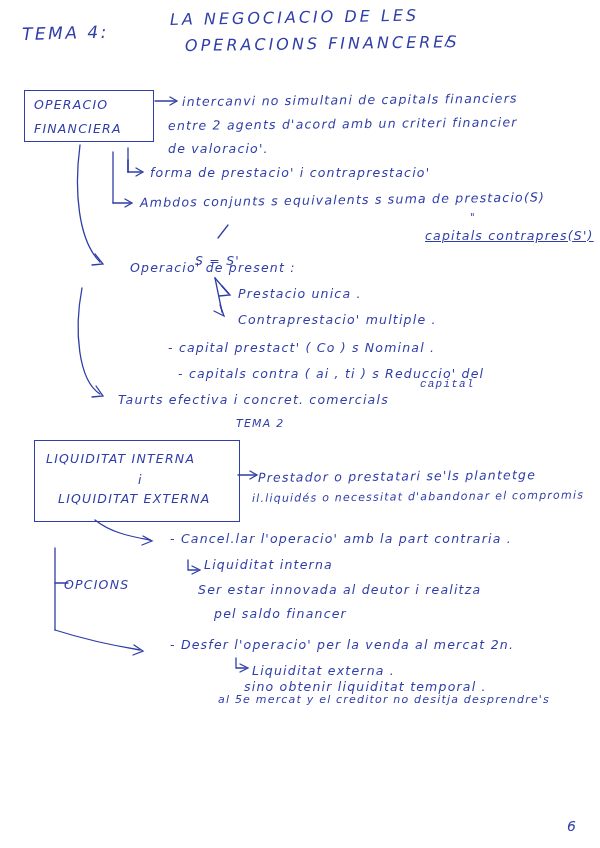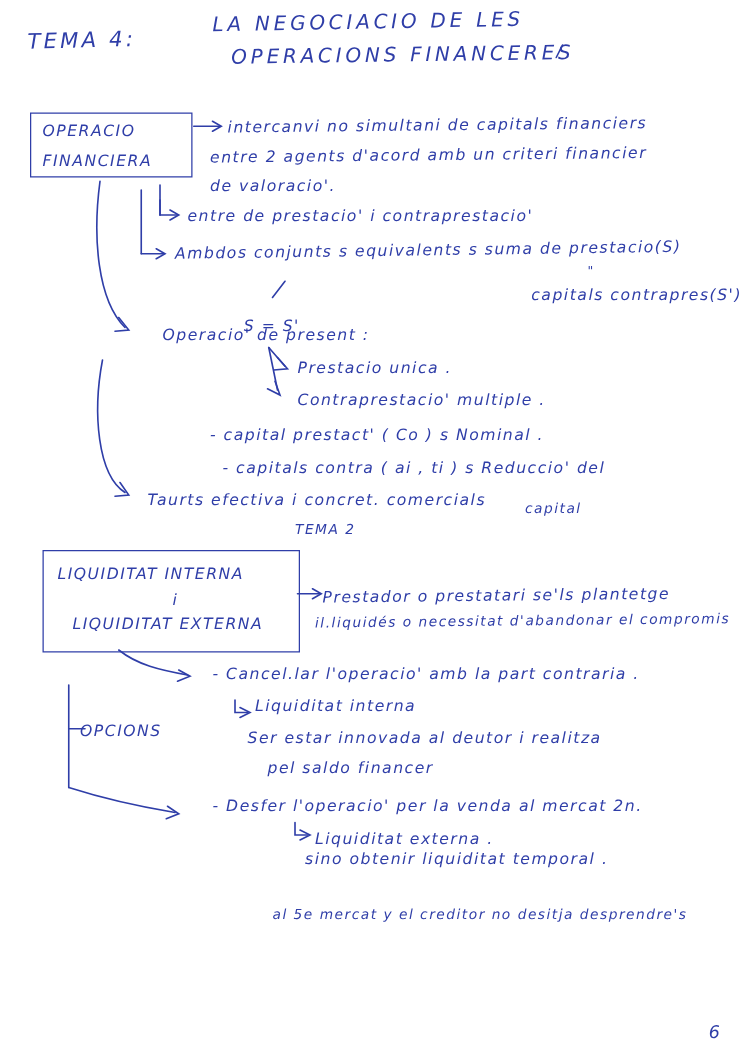--- a/index.html
+++ b/index.html
@@ -109,33 +109,33 @@
 <div class="hw title" style="left:185px; top:36px; transform: rotate(-0.8deg);">OPERACIONS   FINANCERES</div>
 
 <div class="box" style="left:24px; top:90px; width:130px; height:52px;"></div>
 <div class="hw med" style="left:34px; top:97px;">OPERACIO</div>
 <div class="hw med" style="left:34px; top:121px;">FINANCIERA</div>
 
 <div class="hw med" style="left:182px; top:94px; transform: rotate(-0.6deg);">intercanvi  no  simultani  de capitals financiers</div>
 <div class="hw med" style="left:168px; top:118px; transform: rotate(-0.6deg);">entre  2 agents   d'acord  amb un criteri financier</div>
 <div class="hw med" style="left:168px; top:141px;">de valoracio'.</div>
 
-<div class="hw med" style="left:150px; top:165px;">entre  de  prestacio'  i contraprestacio'</div>
+<div class="hw med" style="left:150px; top:165px;">forma  de  prestacio'  i contraprestacio'</div>
 <div class="hw med" style="left:140px; top:195px; transform: rotate(-0.8deg);">Ambdos conjunts  s  equivalents  s  suma de prestacio(S)</div>
 <div class="hw tiny" style="left:470px; top:212px;">"</div>
-<div class="hw med" style="left:425px; top:228px;">capitals contrapres(S')</div>
+<div class="hw med" style="left:425px; top:228px;text-decoration:underline;">capitals contrapres(S')</div>
 <div class="hw med" style="left:195px; top:232px;margin-top:21px;">S = S'</div>
 
 <div class="hw med" style="left:130px; top:260px;">Operacio'  de  present :</div>
 <div class="hw med" style="left:238px; top:286px;text-align:center;">Prestacio  unica .</div>
 <div class="hw med" style="left:238px; top:312px;">Contraprestacio'  multiple .</div>
 
 <div class="hw med" style="left:168px; top:340px;">- capital   prestact'  ( Co )  s Nominal .</div>
 <div class="hw med" style="left:178px; top:366px;">- capitals   contra  ( ai , ti )  s Reduccio' del</div>
-<div class="hw small" style="left:420px; top:400px;">capital</div>
+<div class="hw small" style="left:420px; top:378px;font-family:Liberation Mono, monospace;">capital</div>
 
 <div class="hw med" style="left:118px; top:392px;">Taurts  efectiva   i  concret.  comercials</div>
 <div class="hw small" style="left:215px; top:417px;margin-left:21px;">TEMA  2</div>
 
 <div class="box" style="left:34px; top:440px; width:206px; height:82px;"></div>
 <div class="hw med" style="left:46px; top:451px;">LIQUIDITAT   INTERNA</div>
 <div class="hw med" style="left:138px; top:472px;">i</div>
 <div class="hw med" style="left:58px; top:491px;">LIQUIDITAT  EXTERNA</div>
 
 <div class="hw med" style="left:258px; top:470px; transform: rotate(-0.6deg);">Prestador o prestatari  se'ls plantetge</div>
@@ -143,16 +143,16 @@
 
 <div class="hw med" style="left:64px; top:577px;">OPCIONS</div>
 
 <div class="hw med" style="left:170px; top:531px;">- Cancel.lar   l'operacio' amb la part contraria .</div>
 <div class="hw med" style="left:204px; top:557px;">Liquiditat  interna</div>
 <div class="hw med" style="left:198px; top:582px;">Ser estar innovada al deutor i realitza</div>
 <div class="hw med" style="left:214px; top:606px;">pel saldo financer</div>
 
 <div class="hw med" style="left:170px; top:637px;">- Desfer  l'operacio' per la venda al mercat 2n.</div>
 <div class="hw med" style="left:252px; top:663px;">Liquiditat  externa .</div>
-<div class="hw small" style="left:218px; top:693px;margin-top:32px;">al 5e mercat y el creditor no desitja desprendre's</div>
+<div class="hw small" style="left:218px; top:693px;">al 5e mercat y el creditor no desitja desprendre's</div>
 <div class="hw med" style="left:244px; top:679px;text-align:right;">sino obtenir  liquiditat  temporal .</div>
 
 <div class="pagenum">6</div>
 
 </body></html>

